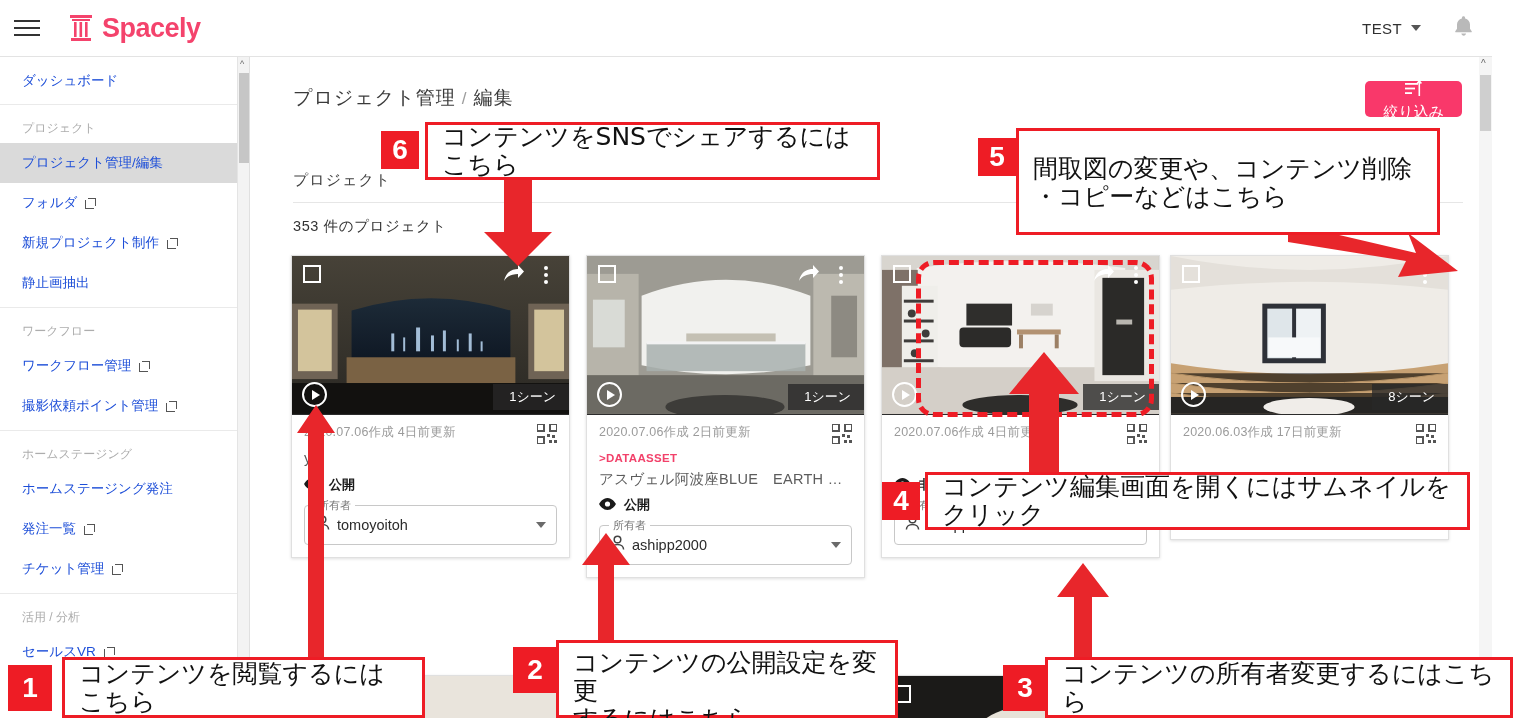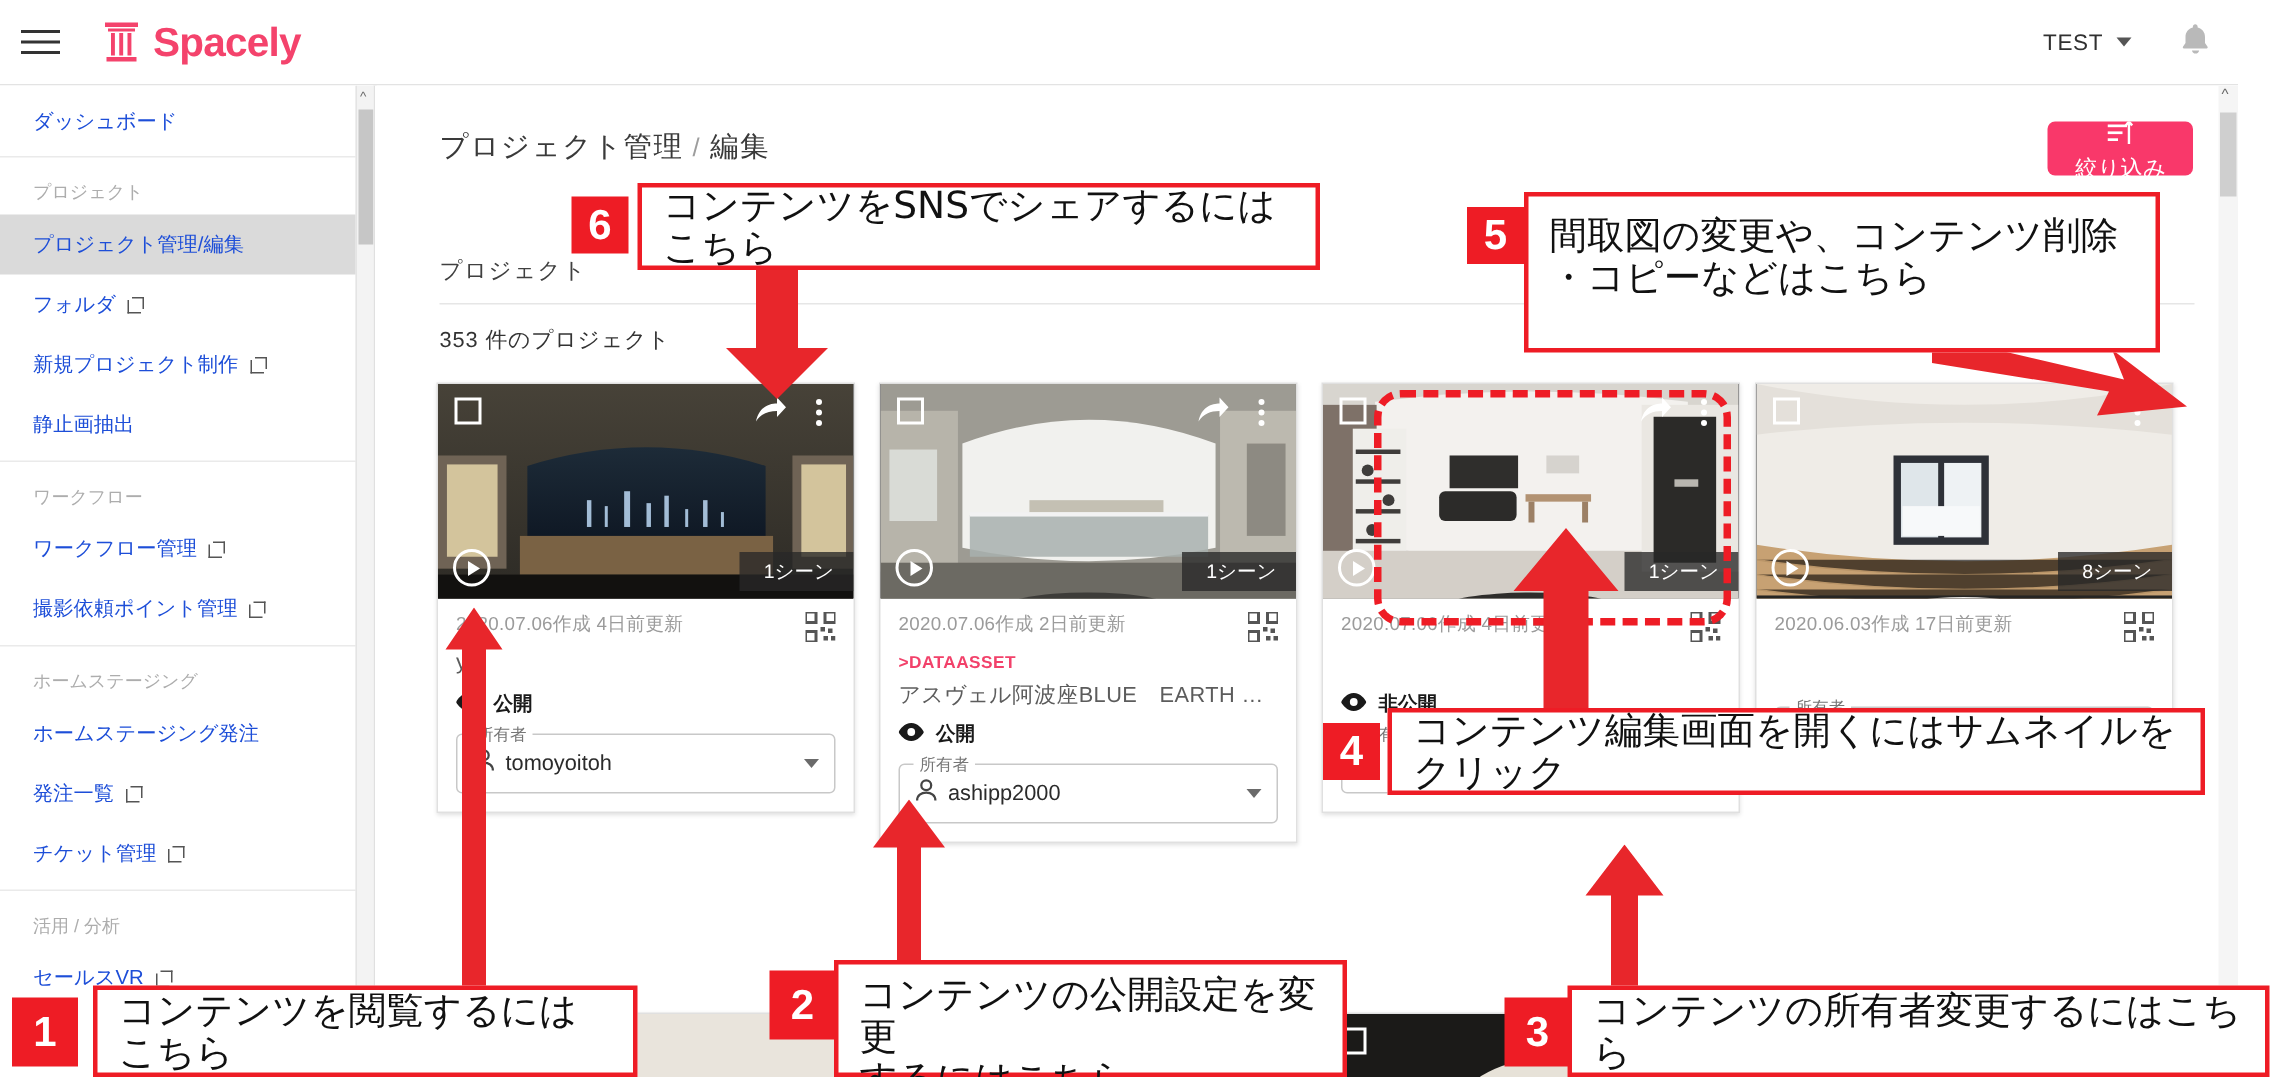--- a/index.html
+++ b/index.html
@@ -145,21 +145,21 @@
     position: absolute; left: 40px; top: 198px;
     width: 1190px; height: 470px;
   }
   .card {
     position: absolute; width: 279px;
     background: #fff;
     border: 1px solid #e0e0e0;
     box-shadow: 0 1px 3px rgba(0,0,0,.13);
   }
   .thumb {
-    position: relative; width: 100%; height: 143px;
+    position: relative; width: 100%; height: 159px;
     overflow: hidden; background: #2b2b2b; cursor: pointer;
   }
   .thumb .pano { position: absolute; inset: 0; }
   .chk {
     position: absolute; left: 11px; top: 9px;
     width: 18px; height: 18px;
     border: 2px solid #fff; background: transparent;
     cursor: pointer; z-index: 4;
   }
   .share-ico {
@@ -764,21 +764,21 @@
       <span>コンテンツをSNSでシェアするにはこちら</span>
     </div>
   </div>
   <div class="ann-num" style="left:381px; top:131px;">6</div>
 
   <svg class="arrow-red" style="left:1288px; top:215px;" width="180" height="70" viewBox="0 0 180 70">
     <path d="M0 8 L128 38 L120 18 L170 56 L110 62 L118 46 L-6 26 Z" fill="#e8262b"></path>
   </svg>
 
   <div class="ann" style="left:1016px; top:128px; width:424px;">
-    <div class="ann-box" style="height:107px; align-items:flex-start; padding-top:12px;">
+    <div class="ann-box" style="height:107px; align-items:flex-start; padding-top:24px;">
       <span style="white-space:pre-line;">間取図の変更や、コンテンツ削除
 ・コピーなどはこちら</span>
     </div>
   </div>
   <div class="ann-num" style="left:978px; top:138px;">5</div>
 
   <div class="dashed-hl" style="left:916px; top:260px; width:238px; height:157px;"></div>
 
   <svg class="arrow-red" style="left:1005px; top:352px;" width="78" height="140" viewBox="0 0 78 140">
     <path d="M39 0 L74 42 H54 V140 H24 V42 H4 Z" fill="#e8262b"></path>

